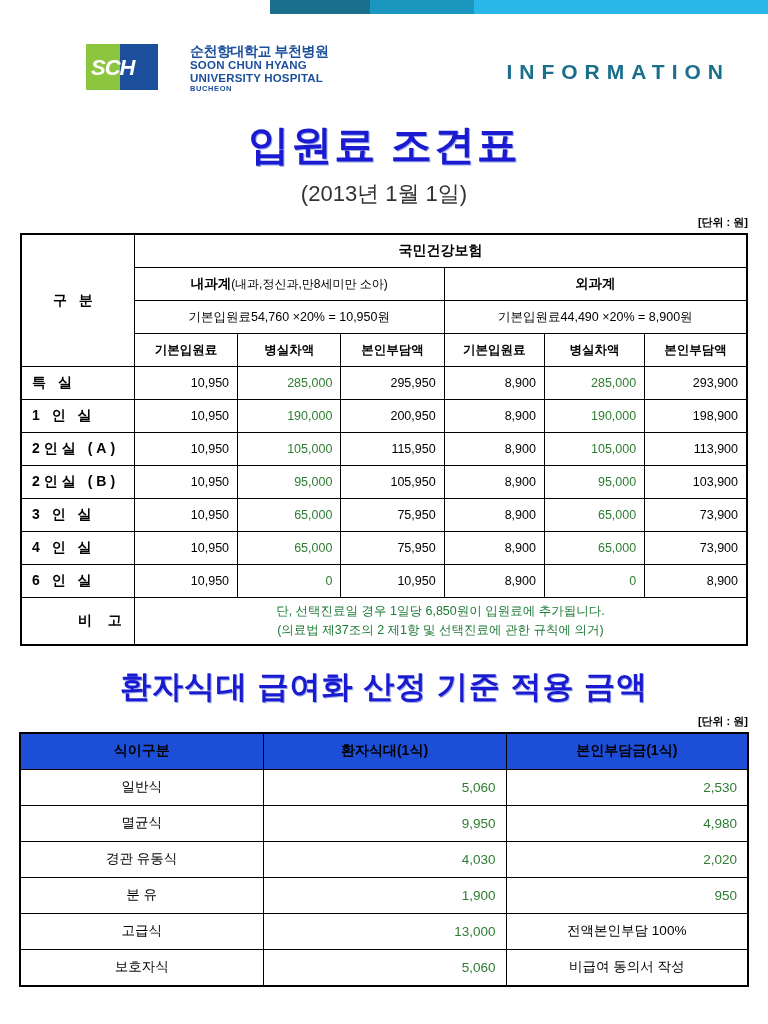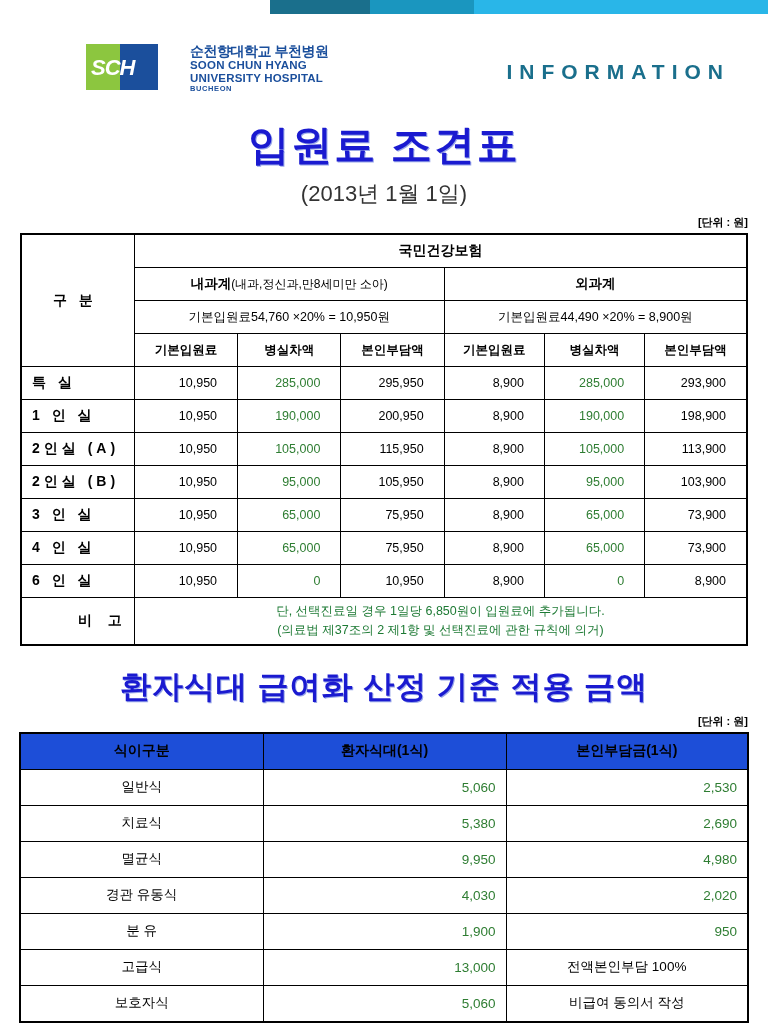--- a/index.html
+++ b/index.html
@@ -150,21 +150,21 @@
   .t1 .colhdr { font-size: 12.5px; font-weight: bold; }
   .t1 .rowlabel {
     font-size: 14px;
     font-weight: bold;
     text-align: left;
     letter-spacing: 4px;
     padding-left: 10px;
   }
   .t1 .num {
     text-align: right;
-    padding-right: 20px;
+    padding-right: 8px;
     font-size: 12.5px;
   }
   .t1 .num.green { color: #2e7d32; }
   .t1 .remark-label {
     font-size: 14px;
     font-weight: bold;
     letter-spacing: 6px;
     text-align: right;
   }
   .t1 .remark-body {
@@ -363,25 +363,20 @@
       <td>본인부담금(1식)</td>
     </tr>
   </thead>
   <tbody>
     <tr>
       <td>일반식</td>
       <td class="num">5,060</td>
       <td class="num">2,530</td>
     </tr>
     <tr>
-      <td>치료식</td>
-      <td class="num">5,380</td>
-      <td class="num">2,690</td>
-    </tr>
-    <tr>
       <td>멸균식</td>
       <td class="num">9,950</td>
       <td class="num">4,980</td>
     </tr>
     <tr>
       <td>경관 유동식</td>
       <td class="num">4,030</td>
       <td class="num">2,020</td>
     </tr>
     <tr>

